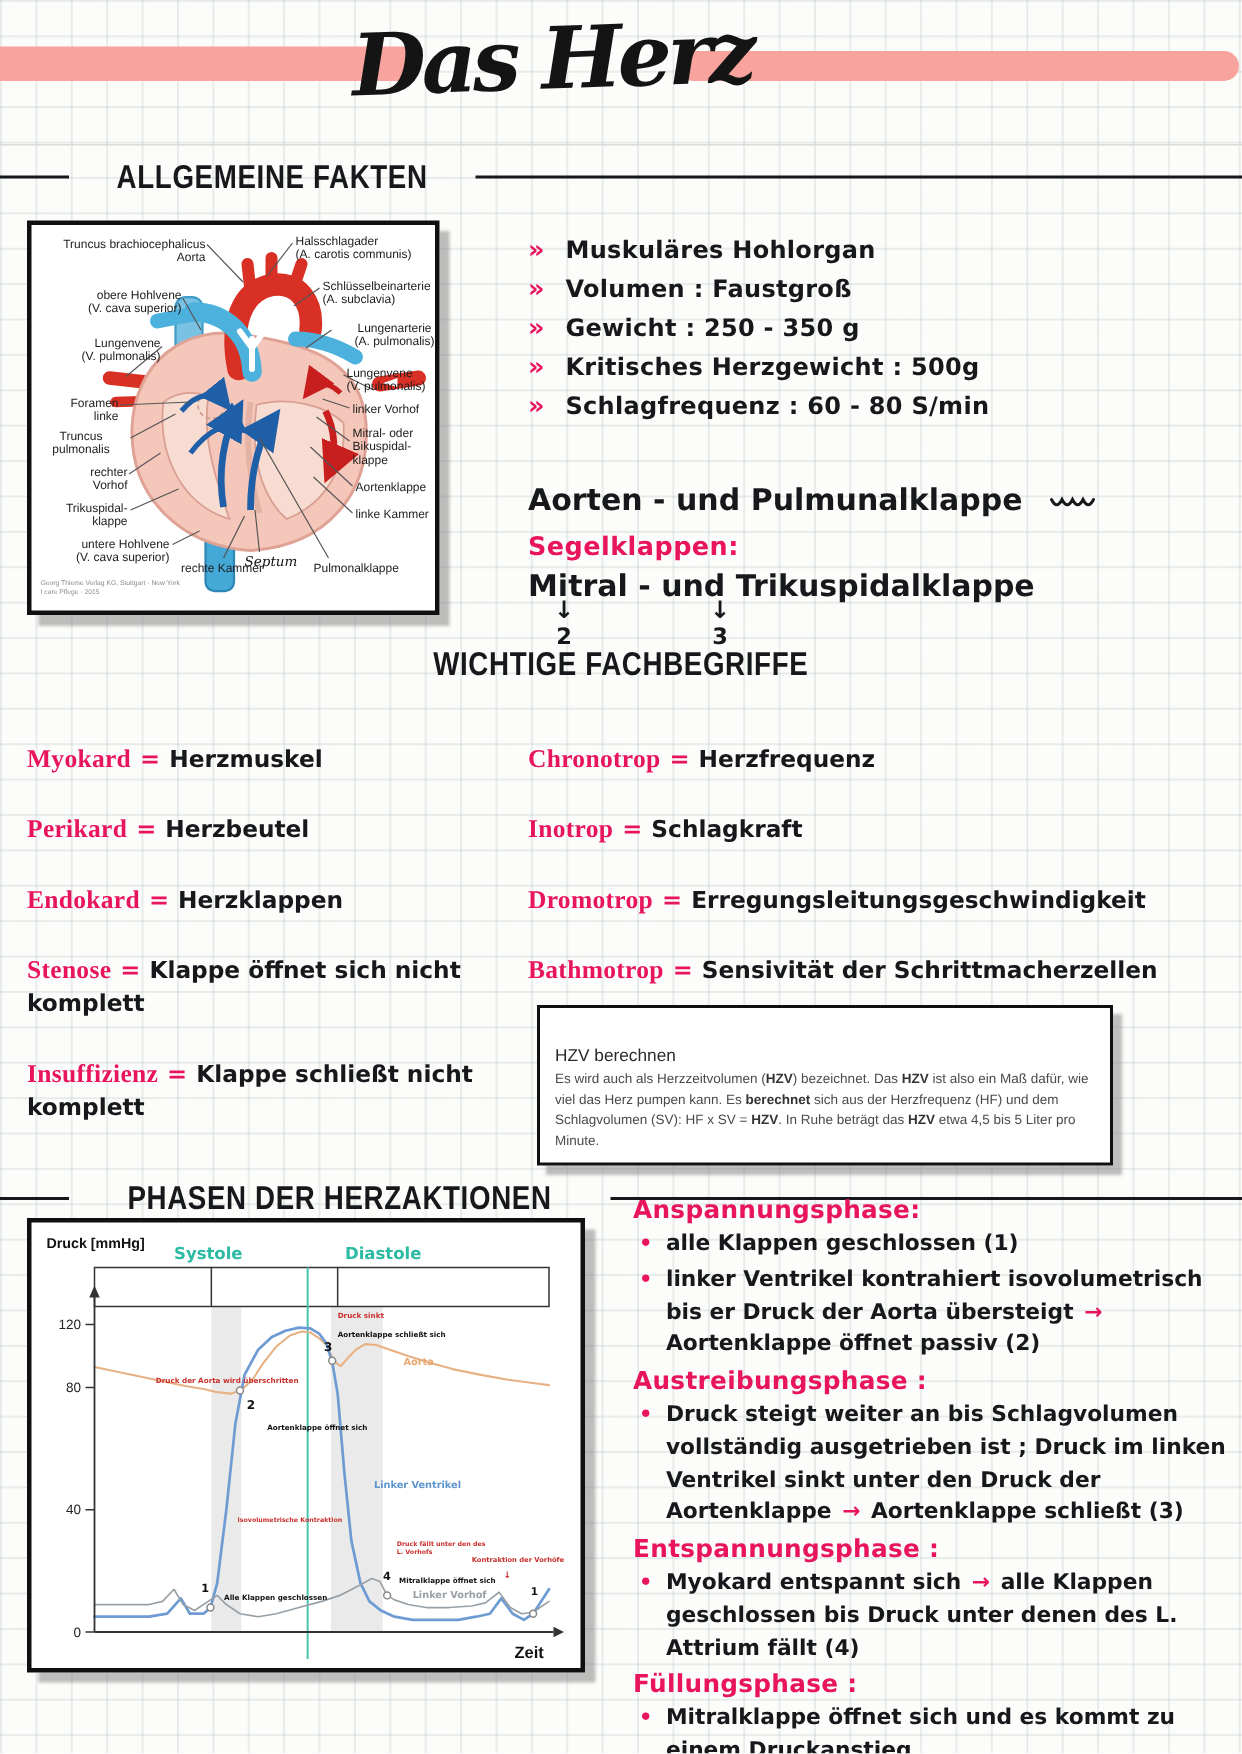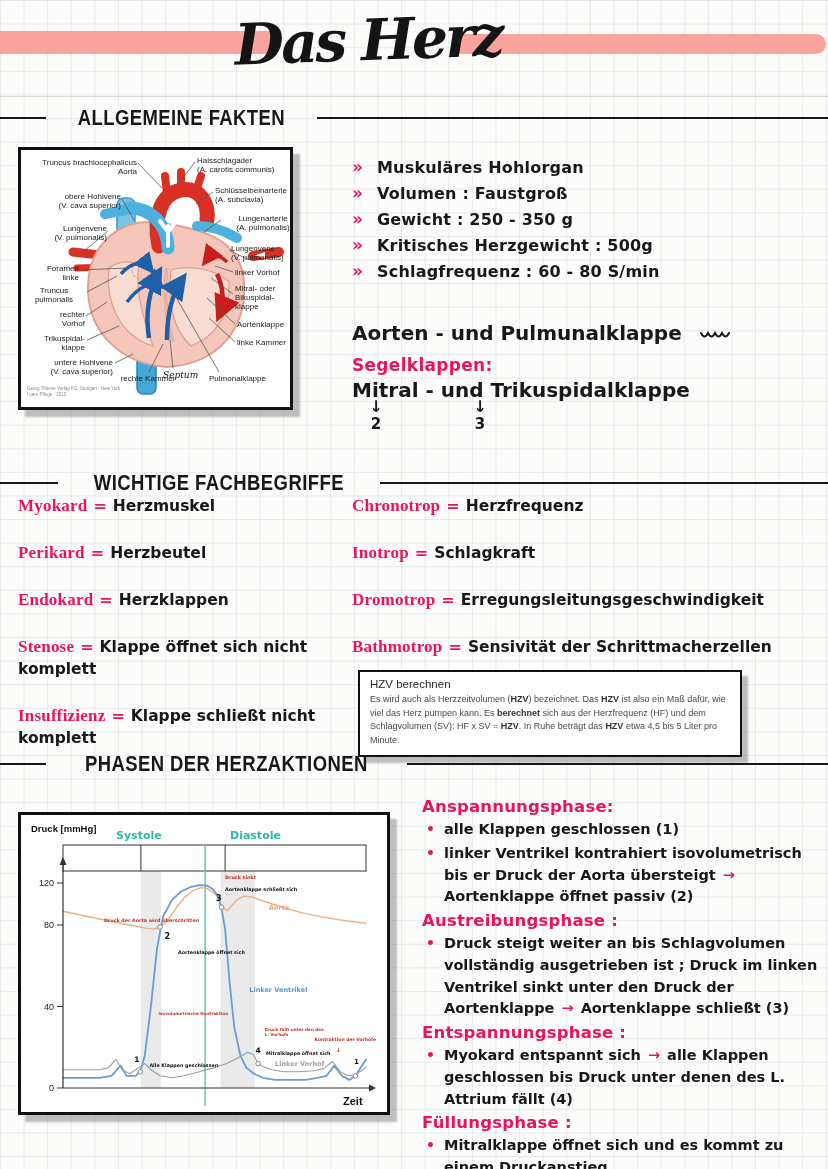--- a/index.html
+++ b/index.html
@@ -67,21 +67,21 @@
   .term-row{margin-bottom:25px;line-height:21px;}
   .term{color:#e8145e;font-weight:800;font-size:17px;letter-spacing:.2px;font-family:Liberation Serif, serif;}
   .eq{color:#e8145e;font-weight:800;margin:0 6px;}
   .def{font-weight:700;font-size:15.5px;color:#17181c;}
   
   .hzv-box{
     position:absolute;left:358px;top:670px;width:384px;background:#fff;box-sizing:border-box;
     border:2.5px solid #101010;box-shadow:6px 6px 2px rgba(125,125,125,.5);
     padding:6px 10px 8px 10px;font-family:"Liberation Sans",sans-serif;
   }
-  .hzv-title{font-size:11.5px;color:#2a2a2a;margin-bottom:3px;}
+  .hzv-title{font-size:11.5px;color:#2a2a2a;margin-bottom:3px;margin-top:20px;}
   .hzv-body{font-size:9px;line-height:1.5;color:#4a4a4a;}
   .hzv-body b{color:#333;}
   
   .chart-box{
     position:absolute;left:18px;top:812px;width:372px;height:303px;background:#fff;box-sizing:border-box;
     border:3px solid #101010;box-shadow:7px 7px 2px rgba(125,125,125,.5);
   }
   .chart-box svg{position:absolute;left:0;top:0;width:366px;height:297px;}
   
   .phases{position:absolute;left:422px;top:794px;width:402px;}
@@ -276,21 +276,21 @@
       <div class="seg-arrow" style="left:14px;">
         <span class="g">↓</span>
         <span class="n">2</span>
       </div>
       <div class="seg-arrow" style="left:118px;">
         <span class="g">↓</span>
         <span class="n">3</span>
       </div>
     </div>
 
-  <div class="sec-head" style="top:470px;">
+  <div class="sec-head" style="top:430px;flex-direction:column;">
     <div class="ln" style="width:58px;"></div>
     <div class="txt">WICHTIGE FACHBEGRIFFE</div>
     <div class="ln post"></div>
   </div>
 
   <div class="terms-col terms-left" id="terms-left">
       <div class="term-row"><span class="term">Myokard</span><span class="eq">=</span><span class="def">Herzmuskel</span></div>
       <div class="term-row"><span class="term">Perikard</span><span class="eq">=</span><span class="def">Herzbeutel</span></div>
       <div class="term-row"><span class="term">Endokard</span><span class="eq">=</span><span class="def">Herzklappen</span></div>
       <div class="term-row"><span class="term">Stenose</span><span class="eq">=</span><span class="def">Klappe öffnet sich nicht komplett</span></div>
@@ -301,21 +301,21 @@
       <div class="term-row"><span class="term">Inotrop</span><span class="eq">=</span><span class="def">Schlagkraft</span></div>
       <div class="term-row"><span class="term">Dromotrop</span><span class="eq">=</span><span class="def">Erregungsleitungsgeschwindigkeit</span></div>
       <div class="term-row"><span class="term">Bathmotrop</span><span class="eq">=</span><span class="def">Sensivität der Schrittmacherzellen</span></div>
     </div>
 
   <div class="hzv-box">
     <div class="hzv-title">HZV berechnen</div>
     <div class="hzv-body" id="hzv-body">Es wird auch als Herzzeitvolumen (<b>HZV</b>) bezeichnet. Das <b>HZV</b> ist also ein Maß dafür, wie viel das Herz pumpen kann. Es <b>berechnet</b> sich aus der Herzfrequenz (HF) und dem Schlagvolumen (SV): HF x SV = <b>HZV</b>. In Ruhe beträgt das <b>HZV</b> etwa 4,5 bis 5 Liter pro Minute.</div>
   </div>
 
-  <div class="sec-head" style="top:751px;">
+  <div class="sec-head" style="top:786px;">
     <div class="ln pre"></div>
     <div class="txt">PHASEN DER HERZAKTIONEN</div>
     <div class="ln post"></div>
   </div>
 
   <div class="chart-box">
     <svg id="wiggers" viewBox="0 0 366 297">
       <text x="10" y="17" font-family="Liberation Sans,sans-serif" font-size="9.5" font-weight="bold" fill="#111">Druck [mmHg]</text>
       <text x="95" y="24" font-family="DejaVu Sans,sans-serif" font-size="11" font-weight="bold" fill="#2bbaa2">Systole</text>
       <text x="209" y="24" font-family="DejaVu Sans,sans-serif" font-size="11" font-weight="bold" fill="#2bbaa2">Diastole</text>

